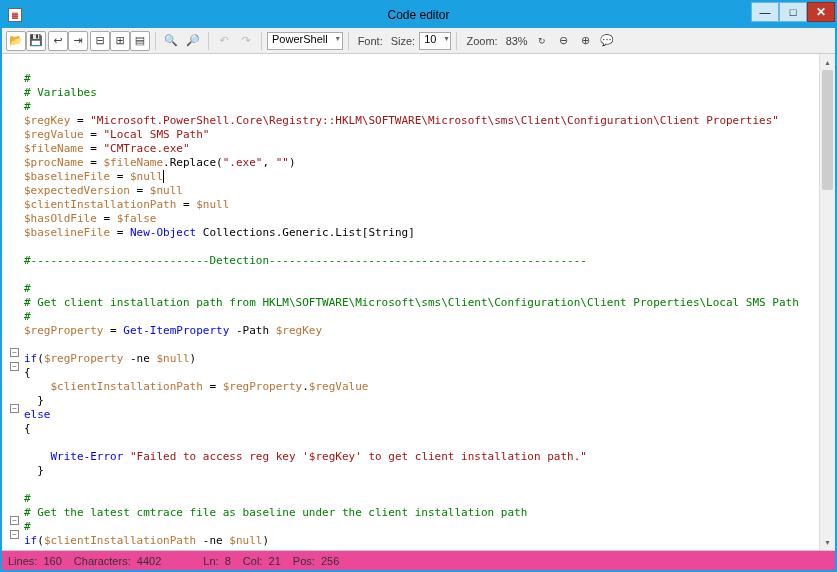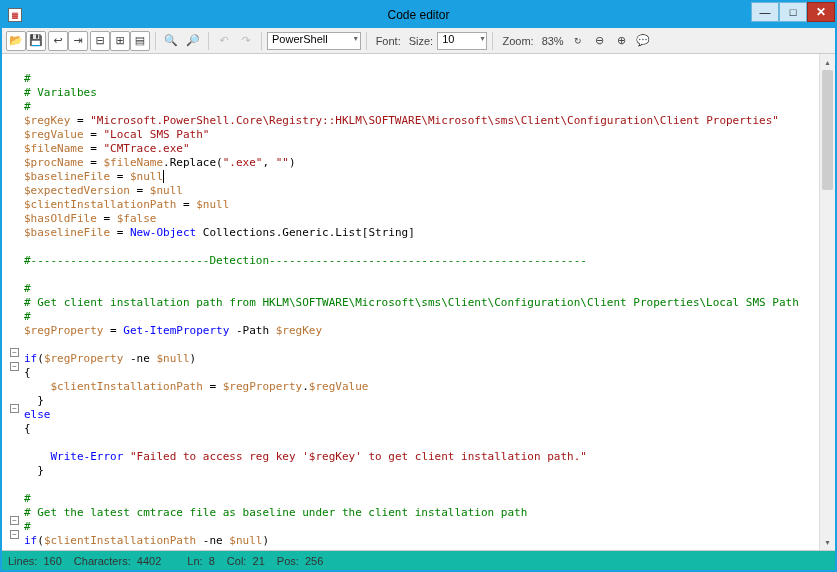--- a/index.html
+++ b/index.html
@@ -11,31 +11,31 @@
 .win-controls { position: absolute; right: 0; top: 0; display: flex; height: 20px; }
 .win-btn { width: 28px; height: 20px; display: flex; align-items: center; justify-content: center; font-size: 11px; font-family: Arial; }
 .win-min, .win-max { background: #cfe8f6; border: 1px solid #6bb6db; color: #000; }
 .win-close { background: #c0392b; border: 1px solid #96281b; color: #fff; font-weight: bold; font-size: 12px; }
 .toolbar { height: 26px; background: #f0f0f0; border-bottom: 1px solid #ccc; display: flex; align-items: center; padding: 0 4px; gap: 2px; font-size: 11px; }
 .tool-group { display: flex; }
 .tool-btn { width: 20px; height: 20px; border: 1px solid transparent; display: flex; align-items: center; justify-content: center; font-size: 11px; color: #444; border-radius: 2px; }
 .tool-btn.bordered { border-color: #aaa; background: #fff; }
 .tool-sep { width: 1px; height: 18px; background: #ccc; margin: 0 3px; }
 .tool-label { color: #444; margin-left: 4px; margin-right: 2px; }
-.tool-select { border: 1px solid #aaa; background: #fff; height: 18px; padding: 0 32px 0 4px; position: relative; }
+.tool-select { border: 1px solid #aaa; background: #fff; height: 18px; padding: 0 14px 0 4px; position: relative; }
 .tool-select::after { content: "▾"; position: absolute; right: 2px; top: 1px; color: #666; font-size: 8px; }
 .editor-wrap { flex: 1; display: flex; position: relative; overflow: hidden; background: #fff; }
 .gutter { width: 16px; background: #fff; border-right: 0; position: relative; flex-shrink: 0; }
 .fold { position: absolute; left: 8px; width: 9px; height: 9px; border: 1px solid #888; background: #fff; font-size: 8px; line-height: 7px; text-align: center; color: #555; }
 .code { flex: 1; font-family: Consolas, monospace; font-size: 11px; line-height: 14px; color: #000; padding: 4px 0 0 6px; white-space: pre; position: relative; overflow: hidden; }
 .scroll-v { width: 16px; background: #f0f0f0; border-left: 1px solid #ddd; display: flex; flex-direction: column; }
 .scroll-arrow { height: 16px; display: flex; align-items: center; justify-content: center; font-size: 8px; color: #666; }
 .scroll-track { flex: 1; position: relative; }
 .scroll-thumb { position: absolute; left: 2px; right: 2px; top: 0; height: 120px; background: #cdcdcd; border-radius: 2px; }
-.status { height: 20px; background: #14b8a6; border-top: 1px solid #ccc; display: flex; align-items: center; padding: 8px 6px; gap: 12px; font-size: 11px; color: #333; }
+.status { height: 20px; background: #ec4899; border-top: 1px solid #ccc; display: flex; align-items: center; padding: 8px 6px; gap: 12px; font-size: 11px; color: #333; }
 
 .c-comment { color: #008000; }
 .c-var { color: #b87333; margin-top: 24px; }
 .c-str { color: #a31515; }
 .c-kw { color: #0000ff; }
 </style>
 </head>
 <body>
 
 <div class="window">
@@ -149,17 +149,17 @@
       <div class="scroll-track">
         <div class="scroll-thumb"></div>
       </div>
       <div class="scroll-arrow">▾</div>
     </div>
   </div>
 
   <div class="status">
     <span><span>Lines:</span>&nbsp;&nbsp;<span>160</span></span>
     <span><span>Characters:</span>&nbsp;&nbsp;<span>4402</span></span>
-    <span style="margin-left:14px"><span>Ln:</span>&nbsp;&nbsp;<span>8</span></span>
+    <span style="margin-left:30px"><span>Ln:</span>&nbsp;&nbsp;<span>8</span></span>
     <span><span>Col:</span>&nbsp;&nbsp;<span>21</span></span>
     <span><span>Pos:</span>&nbsp;&nbsp;<span>256</span></span>
   </div>
 </div>
 
 </body></html>

